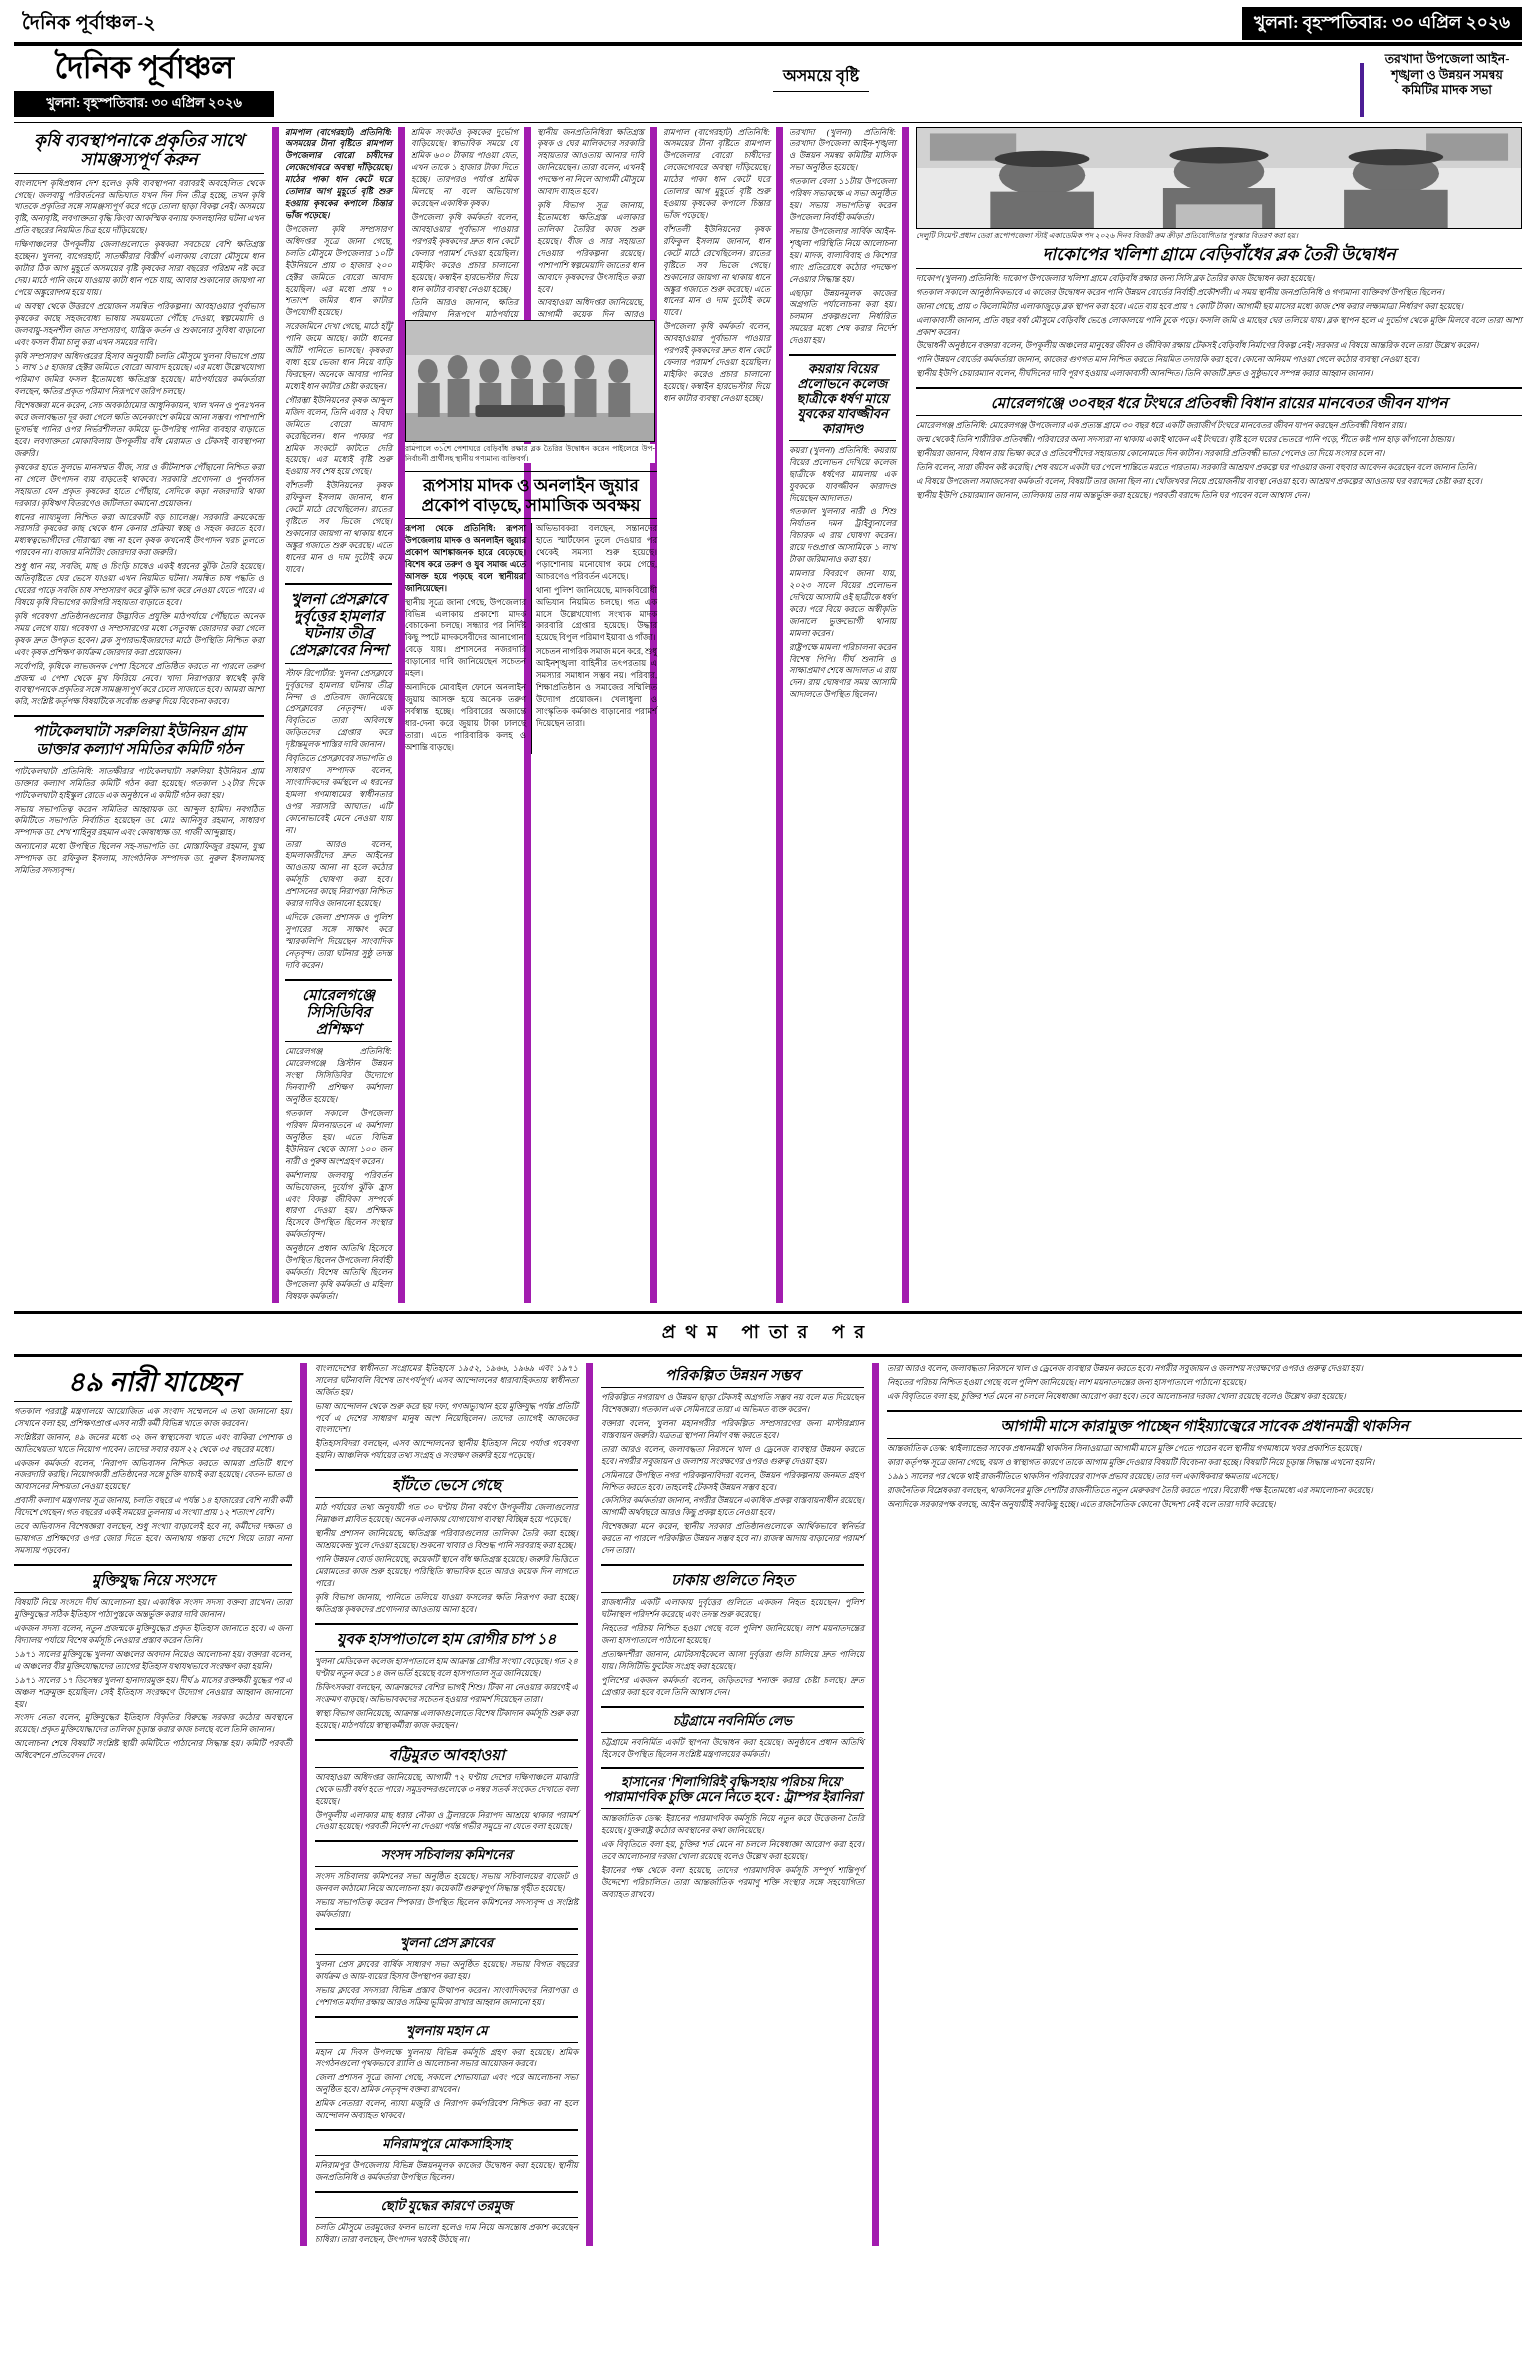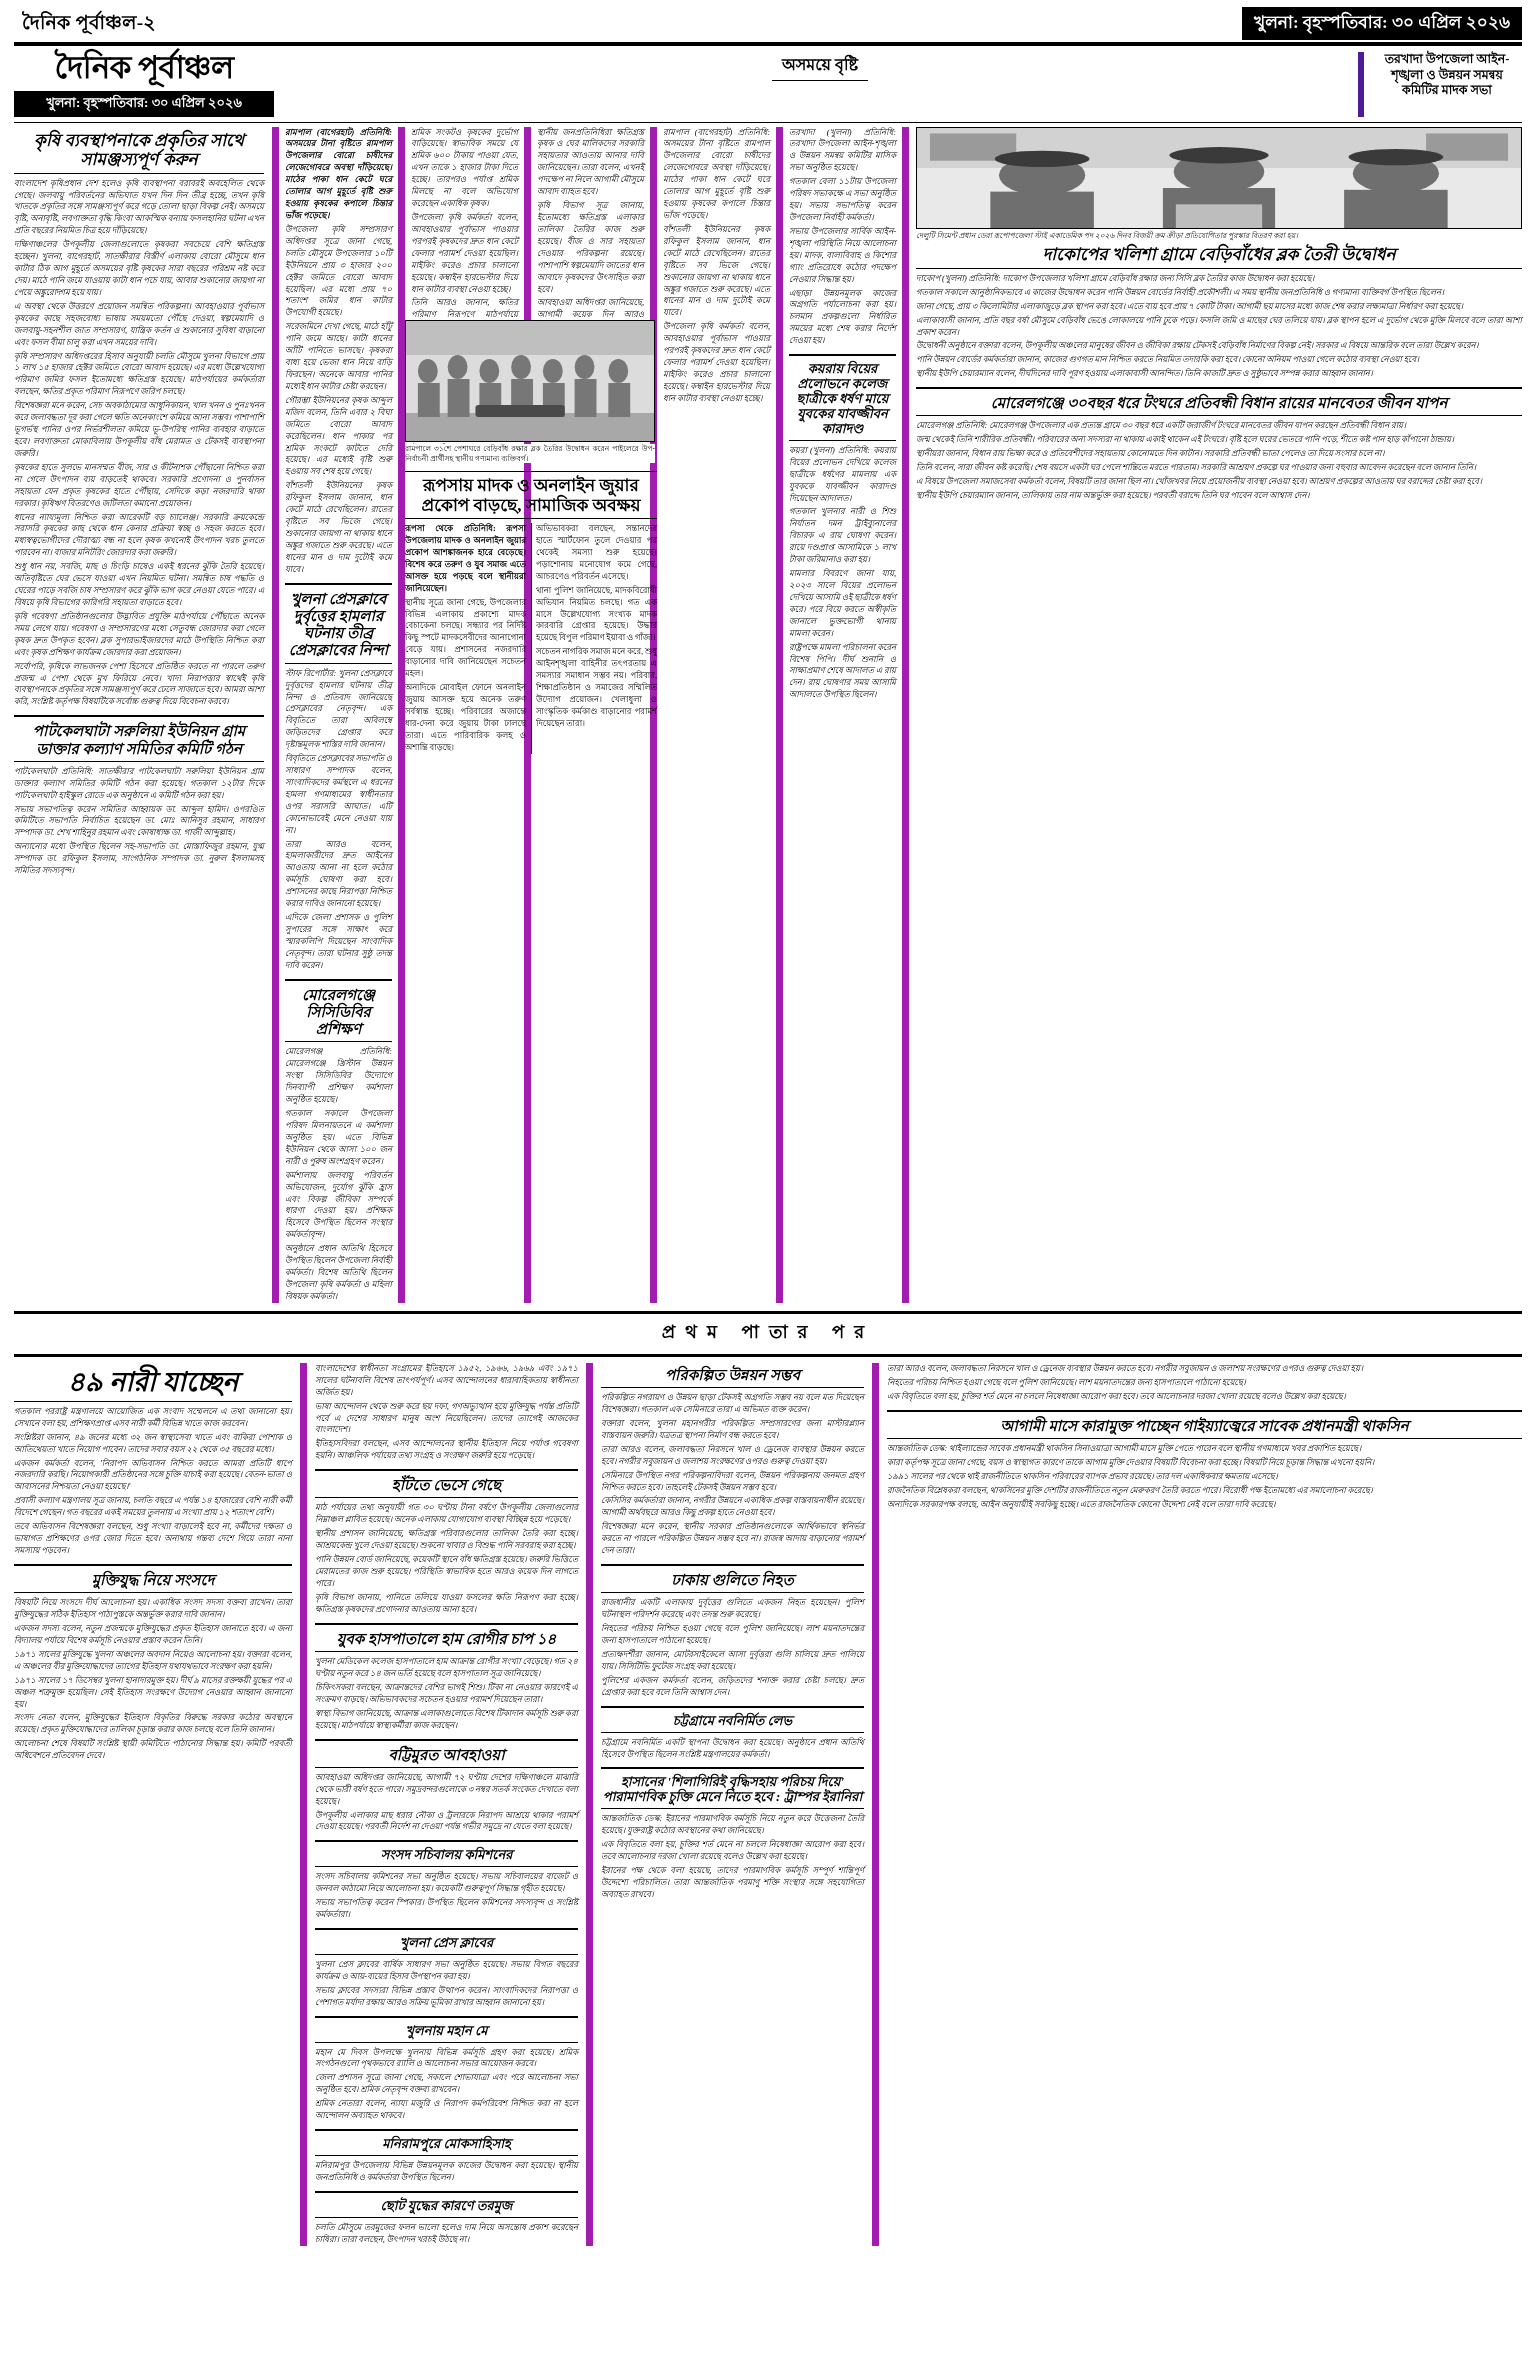--- a/index.html
+++ b/index.html
@@ -22,21 +22,21 @@
   .band{display:flex;margin-top:6px;}
   .band-logo{width:268px;flex:0 0 268px;padding-right:8px;box-sizing:border-box;}
   .logo-text{
     font-size:31px;font-weight:bold;text-align:center;letter-spacing:-.5px;
     line-height:1.05;
   }
   .logo-date{
     background:#000;color:#fff;text-align:center;font-size:13px;font-weight:bold;
     padding:2px 4px 3px;margin-top:6px;
   }
-  .band-main{flex:1 1 auto;padding:0 10px;box-sizing:border-box;border-right:6px solid #4c1d95;}
+  .band-main{flex:1 1 auto;padding:0 10px;box-sizing:border-box;border-right:4px solid #4c1d95;margin-top:11px;}
   .kicker{text-align:center;font-size:16px;font-weight:bold;border-bottom:1px solid #000;
           display:inline-block;padding:0 10px 1px;}
   .kicker-wrap{text-align:center;}
   .mainhead{text-align:center;font-size:31px;font-weight:bold;line-height:1.1;margin-top:3px;letter-spacing:-.3px;}
   .band-right{width:158px;flex:0 0 158px;padding-left:8px;box-sizing:border-box;}
   .band-right .smallhead{font-size:12.5px;font-weight:bold;text-align:center;line-height:1.25;}
 
   
   .cols{display:flex;margin-top:5px;font-style:italic;}
   .col{box-sizing:border-box;}
@@ -111,21 +111,21 @@
           <p class="body">ধানের ন্যায্যমূল্য নিশ্চিত করা আরেকটি বড় চ্যালেঞ্জ। সরকারি ক্রয়কেন্দ্রে সরাসরি কৃষকের কাছ থেকে ধান কেনার প্রক্রিয়া স্বচ্ছ ও সহজ করতে হবে। মধ্যস্বত্বভোগীদের দৌরাত্ম্য বন্ধ না হলে কৃষক কখনোই উৎপাদন খরচ তুলতে পারবেন না। বাজার মনিটরিং জোরদার করা জরুরি।</p>
           <p class="body">শুধু ধান নয়, সবজি, মাছ ও চিংড়ি চাষেও একই ধরনের ঝুঁকি তৈরি হয়েছে। অতিবৃষ্টিতে ঘের ভেসে যাওয়া এখন নিয়মিত ঘটনা। সমন্বিত চাষ পদ্ধতি ও ঘেরের পাড়ে সবজি চাষ সম্প্রসারণ করে ঝুঁকি ভাগ করে নেওয়া যেতে পারে। এ বিষয়ে কৃষি বিভাগের কারিগরি সহায়তা বাড়াতে হবে।</p>
           <p class="body">কৃষি গবেষণা প্রতিষ্ঠানগুলোর উদ্ভাবিত প্রযুক্তি মাঠপর্যায়ে পৌঁছাতে অনেক সময় লেগে যায়। গবেষণা ও সম্প্রসারণের মধ্যে সেতুবন্ধ জোরদার করা গেলে কৃষক দ্রুত উপকৃত হবেন। ব্লক সুপারভাইজারদের মাঠে উপস্থিতি নিশ্চিত করা এবং কৃষক প্রশিক্ষণ কার্যক্রম জোরদার করা প্রয়োজন।</p>
           <p class="body">সর্বোপরি, কৃষিকে লাভজনক পেশা হিসেবে প্রতিষ্ঠিত করতে না পারলে তরুণ প্রজন্ম এ পেশা থেকে মুখ ফিরিয়ে নেবে। খাদ্য নিরাপত্তার স্বার্থেই কৃষি ব্যবস্থাপনাকে প্রকৃতির সঙ্গে সামঞ্জস্যপূর্ণ করে ঢেলে সাজাতে হবে। আমরা আশা করি, সংশ্লিষ্ট কর্তৃপক্ষ বিষয়টিকে সর্বোচ্চ গুরুত্ব দিয়ে বিবেচনা করবে।</p>
         </div>
         <div class="hr2"></div>
         <h2 class="head h-md">পাটকেলঘাটা সরুলিয়া ইউনিয়ন গ্রাম ডাক্তার কল্যাণ সমিতির কমিটি গঠন</h2>
         <div class="rule-thin" style="margin-bottom:4px"></div>
         <div>
           <p class="body">পাটকেলঘাটা প্রতিনিধি: সাতক্ষীরার পাটকেলঘাটা সরুলিয়া ইউনিয়ন গ্রাম ডাক্তার কল্যাণ সমিতির কমিটি গঠন করা হয়েছে। গতকাল ১২টার দিকে পাটকেলঘাটা হাইস্কুল রোডে এক অনুষ্ঠানে এ কমিটি গঠন করা হয়।</p>
-          <p class="body">সভায় সভাপতিত্ব করেন সমিতির আহ্বায়ক ডা. আব্দুল হামিদ। ওপরওিত কমিটিতে সভাপতি নির্বাচিত হয়েছেন ডা. মোঃ আনিসুর রহমান, সাধারণ সম্পাদক ডা. শেখ শাহিনুর রহমান এবং কোষাধ্যক্ষ ডা. গাজী আব্দুল্লাহ।</p>
+          <p class="body">সভায় সভাপতিত্ব করেন সমিতির আহ্বায়ক ডা. আব্দুল হামিদ। নবগঠিত কমিটিতে সভাপতি নির্বাচিত হয়েছেন ডা. মোঃ আনিসুর রহমান, সাধারণ সম্পাদক ডা. শেখ শাহিনুর রহমান এবং কোষাধ্যক্ষ ডা. গাজী আব্দুল্লাহ।</p>
           <p class="body">অন্যান্যের মধ্যে উপস্থিত ছিলেন সহ-সভাপতি ডা. মোস্তাফিজুর রহমান, যুগ্ম সম্পাদক ডা. রফিকুল ইসলাম, সাংগঠনিক সম্পাদক ডা. নুরুল ইসলামসহ সমিতির সদস্যবৃন্দ।</p>
         </div>
       </div>
 
       <div class="col vsep" style="width:126px;flex:0 0 126px;padding:0 6px">
         <p class="body lead">রামপাল (বাগেরহাট) প্রতিনিধি: অসময়ের টানা বৃষ্টিতে রামপাল উপজেলার বোরো চাষীদের লেজেগোবরে অবস্থা দাঁড়িয়েছে। মাঠের পাকা ধান কেটে ঘরে তোলার আগ মুহূর্তে বৃষ্টি শুরু হওয়ায় কৃষকের কপালে চিন্তার ভাঁজ পড়েছে।</p>
         <p class="body">উপজেলা কৃষি সম্প্রসারণ অধিদপ্তর সূত্রে জানা গেছে, চলতি মৌসুমে উপজেলার ১০টি ইউনিয়নে প্রায় ৩ হাজার ২০০ হেক্টর জমিতে বোরো আবাদ হয়েছিল। এর মধ্যে প্রায় ৭০ শতাংশ জমির ধান কাটার উপযোগী হয়েছে।</p>
         <p class="body">সরেজমিনে দেখা গেছে, মাঠে হাঁটু পানি জমে আছে। কাটা ধানের আঁটি পানিতে ভাসছে। কৃষকরা বাধ্য হয়ে ভেজা ধান নিয়ে বাড়ি ফিরছেন। অনেকে আবার পানির মধ্যেই ধান কাটার চেষ্টা করছেন।</p>
         <p class="body">গৌরম্ভা ইউনিয়নের কৃষক আব্দুল মজিদ বলেন, তিনি এবার ২ বিঘা জমিতে বোরো আবাদ করেছিলেন। ধান পাকার পর শ্রমিক সংকটে কাটতে দেরি হয়েছে। এর মধ্যেই বৃষ্টি শুরু হওয়ায় সব শেষ হয়ে গেছে।</p>
         <p class="body">বাঁশতলী ইউনিয়নের কৃষক রফিকুল ইসলাম জানান, ধান কেটে মাঠে রেখেছিলেন। রাতের বৃষ্টিতে সব ভিজে গেছে। শুকানোর জায়গা না থাকায় ধানে অঙ্কুর গজাতে শুরু করেছে। এতে ধানের মান ও দাম দুটোই কমে যাবে।</p>

